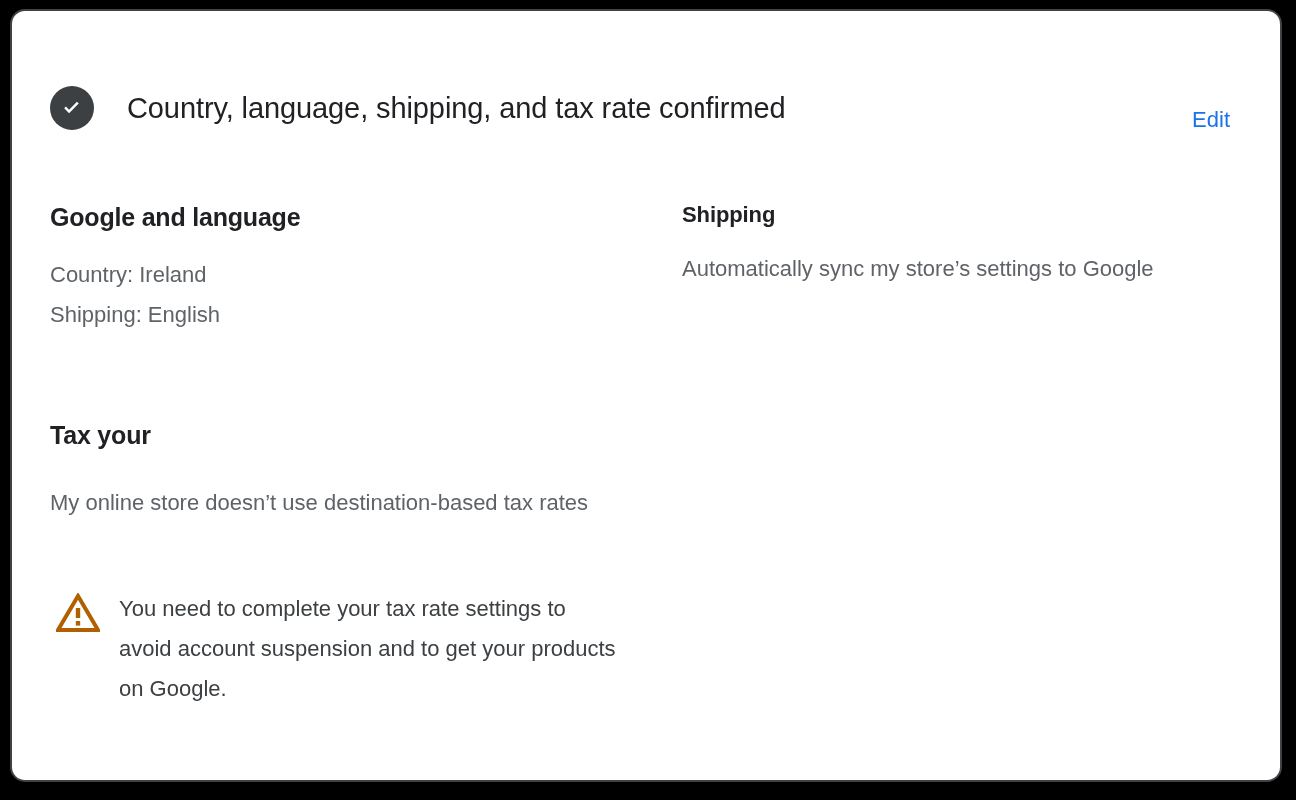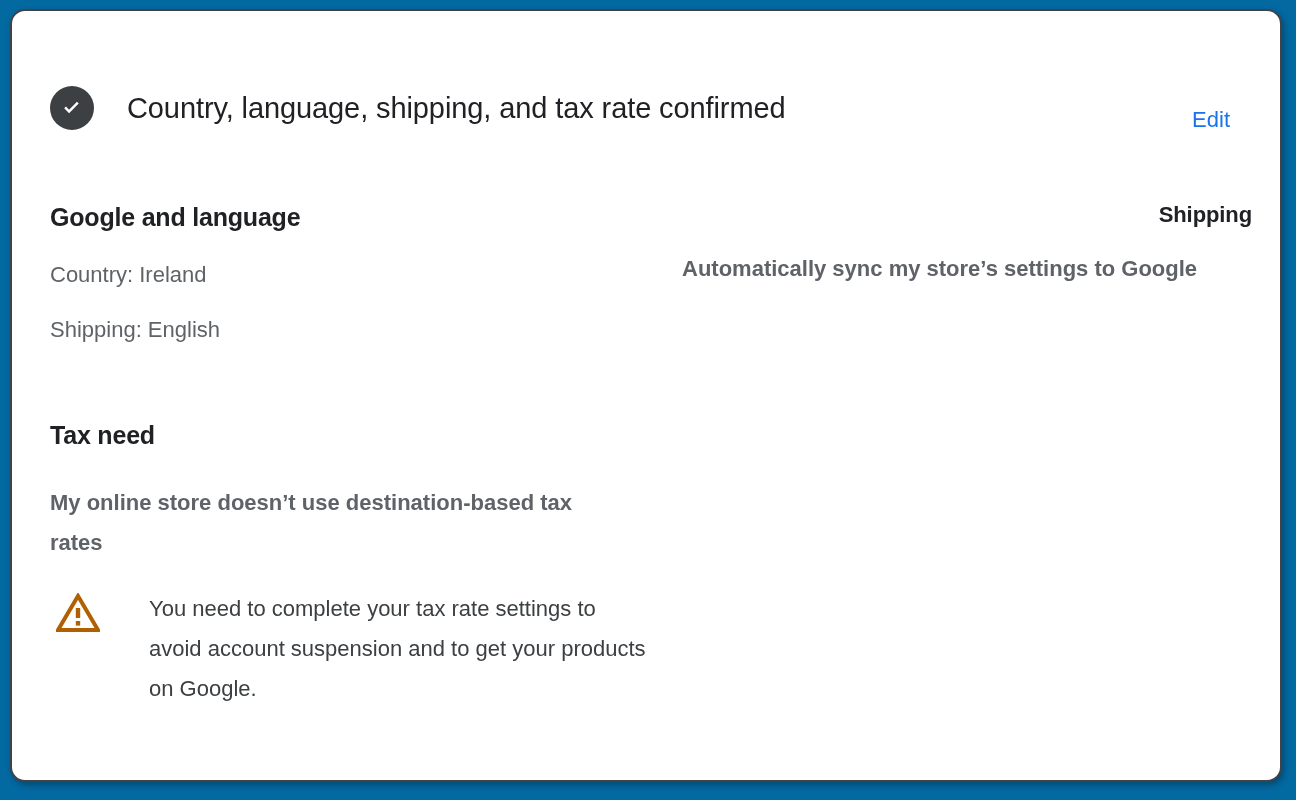--- a/index.html
+++ b/index.html
@@ -12,21 +12,21 @@
     height: 800px;
     overflow: hidden;
     font-family: "Liberation Sans", sans-serif;
     -webkit-font-smoothing: antialiased;
   }
 
   .stage {
     position: relative;
     width: 1296px;
     height: 800px;
-    background: #0369a1;
+    background: #000000;
   }
 
   
   .card {
     position: absolute;
     left: 10px;
     top: 9px;
     width: 1272px;
     height: 773px;
     box-sizing: border-box;
@@ -110,39 +110,38 @@
     letter-spacing: -0.2px;
     margin: 0;
   }
   .sec-title-sm {
     font-size: 22px;
     line-height: 28px;
     font-weight: 700;
     color: #202124;
     letter-spacing: -0.1px;
     margin: 0;
-    text-align: right;
   }
 
   .body-text {
     font-size: 22px;
     line-height: 40px;
     color: #5f6368;
     font-weight: 400;
   }
   .body-text-2 {
     font-size: 22px;
     line-height: 40px;
     color: #5f6368;
-    font-weight: 700;
+    font-weight: 400;
     max-width: 530px;
   }
 
   .country-lines { margin-top: 22px; }
-  .country-lines div { white-space: nowrap; margin-top: 15px; }
+  .country-lines div { white-space: nowrap; }
 
   .shipping-copy { margin-top: 20px; }
 
   
   .tax-block {
     position: absolute;
     left: 38px;
     top: 408px;
     width: 600px;
   }
@@ -160,21 +159,21 @@
     align-items: flex-start;
     width: 620px;
   }
   .warn-icon {
     flex: 0 0 48px;
     width: 48px;
     padding-top: 4px;
   }
   .warn-icon svg { display: block; }
   .warn-text {
-    margin-left: 45px;
+    margin-left: 15px;
     font-size: 22px;
     line-height: 40px;
     color: #3c4043;
     font-weight: 400;
     max-width: 500px;
   }
 </style>
 </head>
 <body>
 
@@ -205,21 +204,21 @@
         </div>
       </div>
 
       <div class="col-right">
         <h2 class="sec-title-sm">Shipping</h2>
         <div class="shipping-copy body-text-2">Automatically sync my store’s settings to Google</div>
       </div>
     </div>
 
     <div class="tax-block">
-      <h2 class="sec-title-lg">Tax need</h2>
+      <h2 class="sec-title-lg">Tax your</h2>
       <div class="tax-copy body-text-2">My online store doesn’t use destination-based tax rates</div>
     </div>
 
     <div class="warning">
       <span class="warn-icon">
         <svg width="44" height="40" viewBox="0 0 44 40" aria-hidden="true">
           <path d="M22 3 L42 37 L2 37 Z" fill="none" stroke="#b06000" stroke-width="4" stroke-linejoin="miter"></path>
           <rect x="19.8" y="15" width="4.4" height="10" fill="#b06000"></rect>
           <rect x="19.8" y="28" width="4.4" height="4.6" fill="#b06000"></rect>
         </svg>

